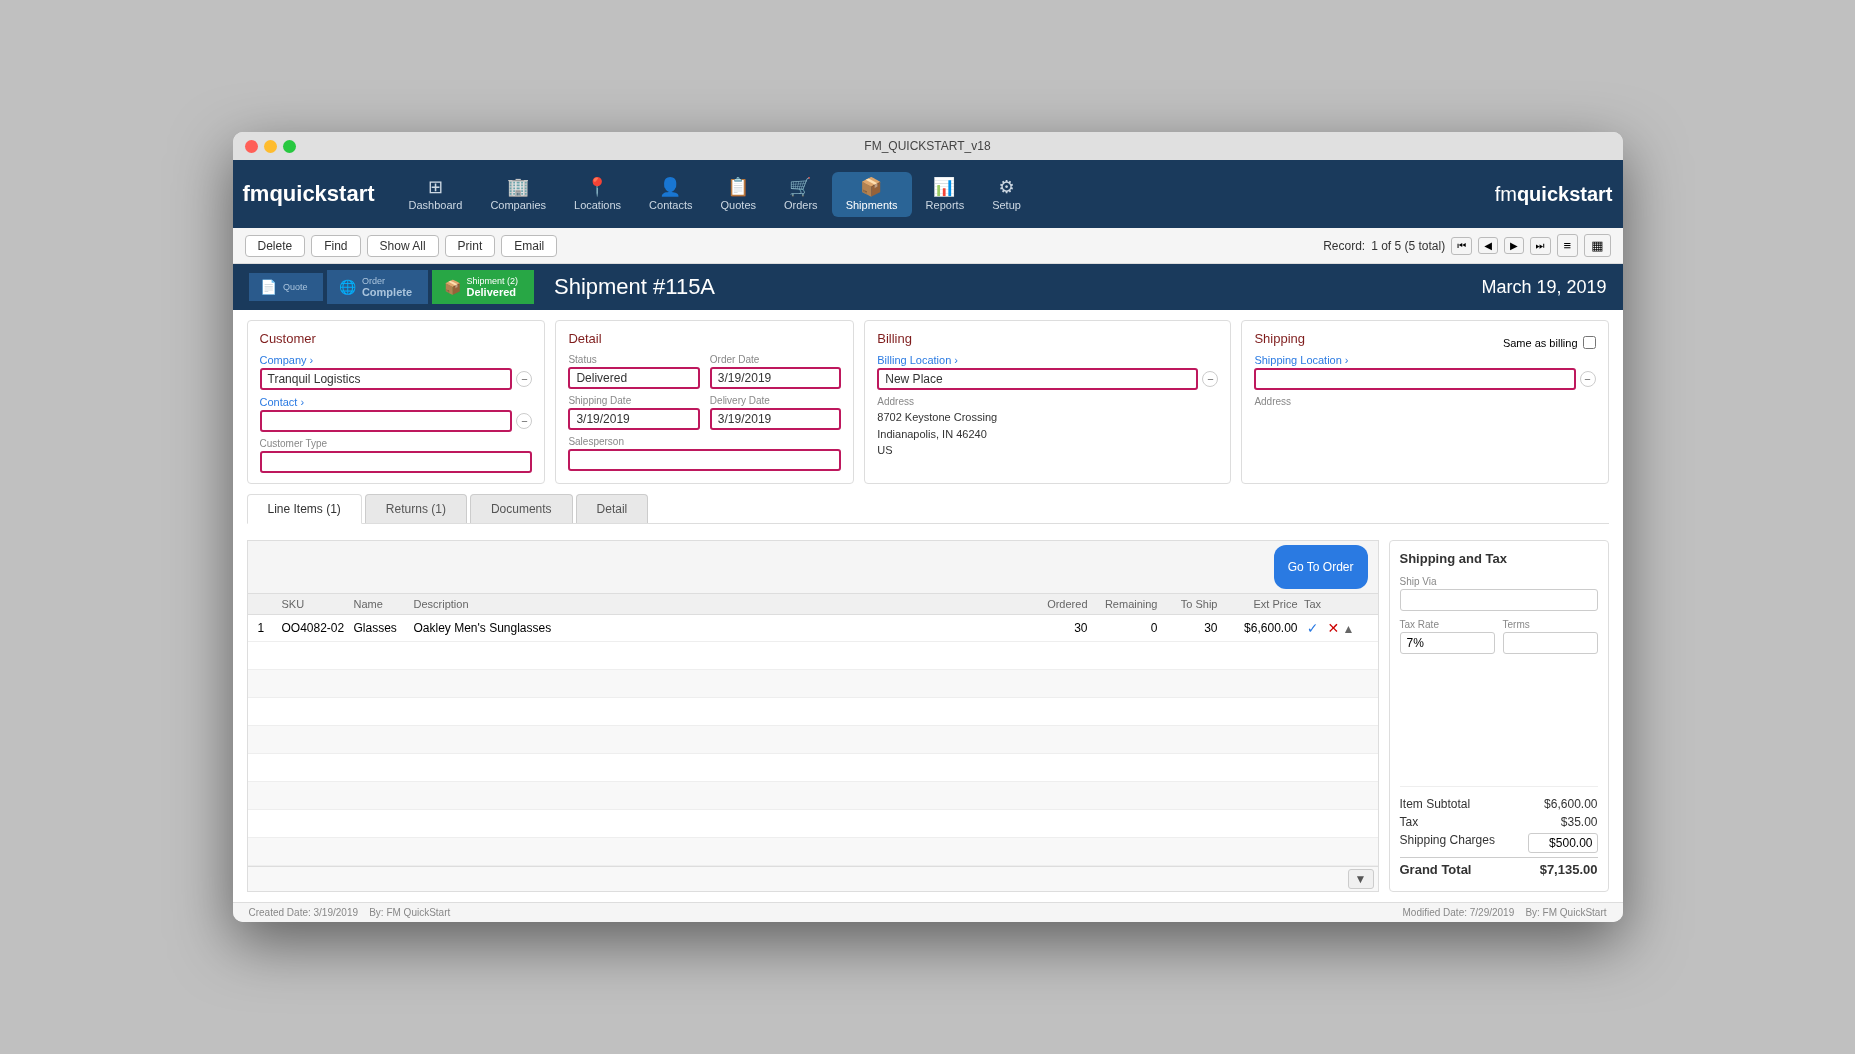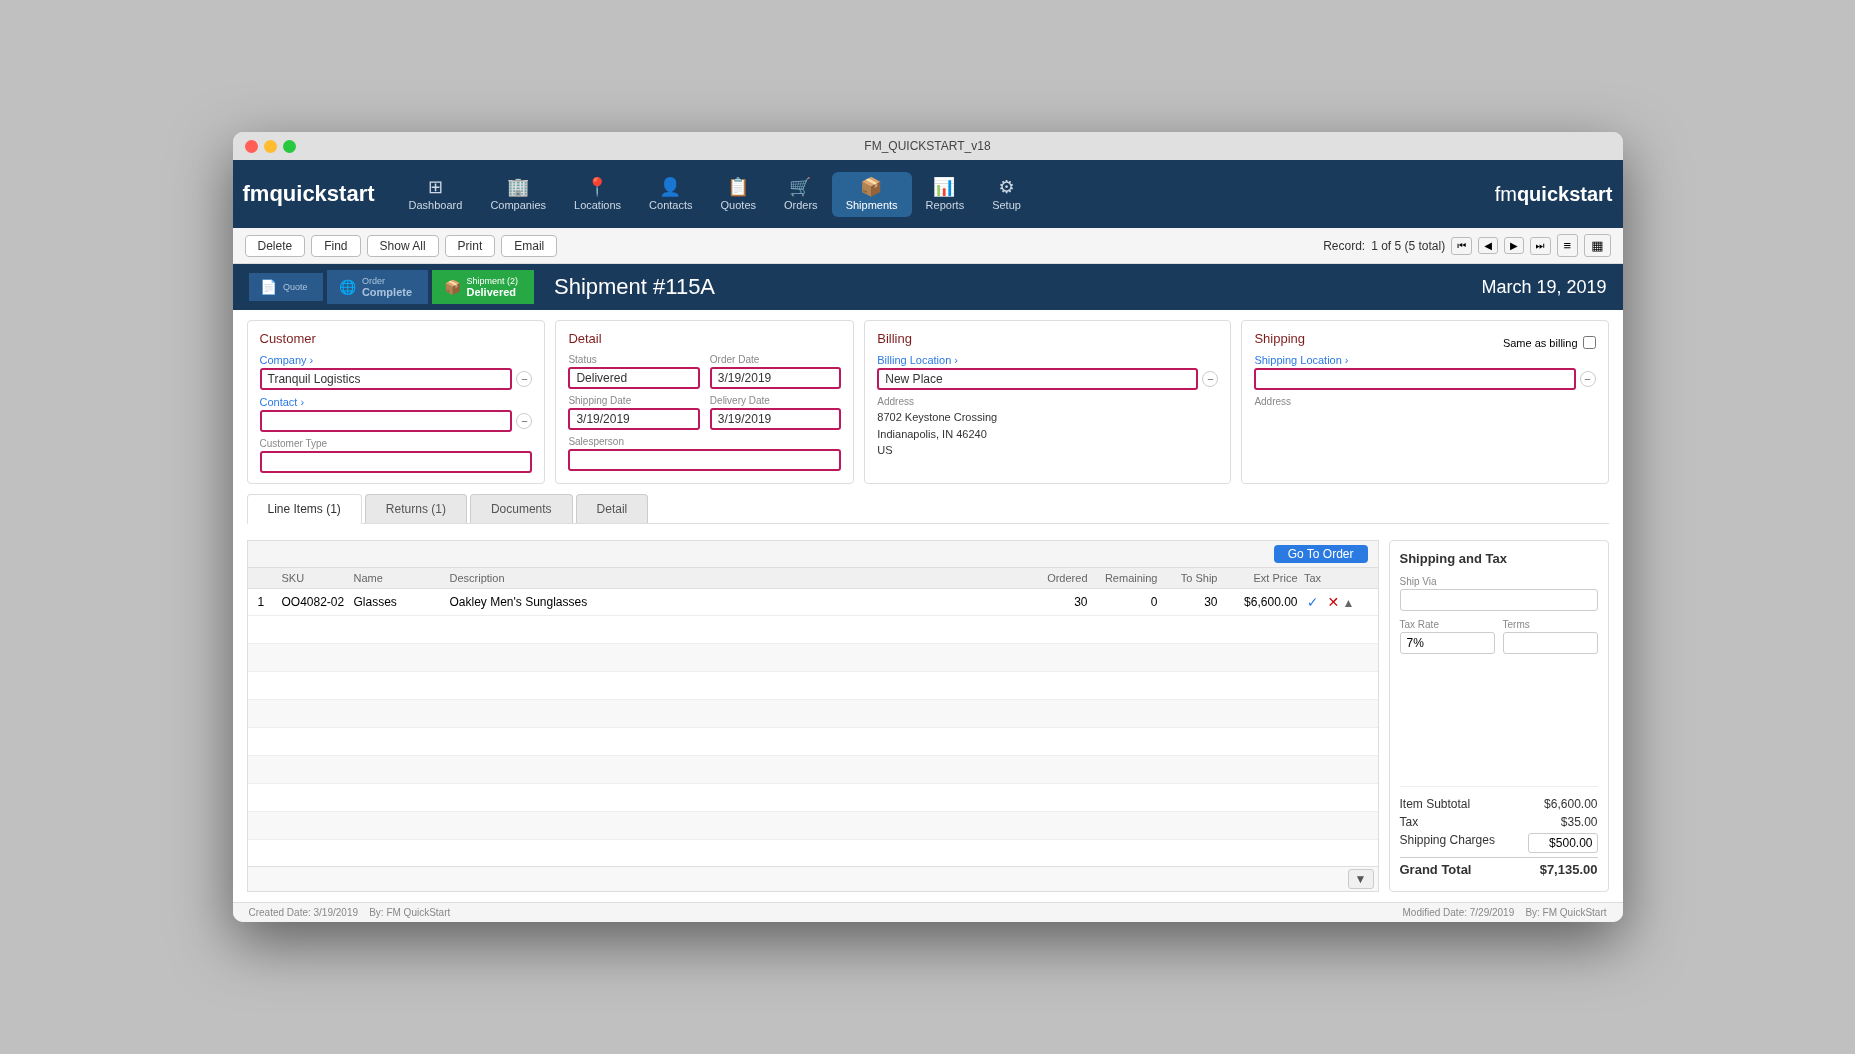--- a/index.html
+++ b/index.html
@@ -303,36 +303,36 @@
       align-items: center;
       padding: 4px 10px;
       background: #f5f5f5;
       border-bottom: 1px solid #ddd;
       justify-content: flex-end;
     }
     .go-to-order-btn {
       background: #2a7ae2;
       color: white;
       border: none;
-      border-radius: 4px;
-      padding: 2px 14px;
+      border-radius: 12px;
+      padding: 15px 14px;
       font-size: 12px;
       cursor: pointer;
     }
     .table-header {
       display: flex;
       background: #f0f0f0;
       border-bottom: 1px solid #ddd;
       padding: 4px 10px;
       font-size: 11px;
       color: #666;
     }
     .col-num { width: 24px; }
     .col-sku { width: 72px; }
-    .col-name { width: 96px; }
+    .col-name { width: 60px; }
     .col-desc { flex: 1; }
     .col-ordered { width: 65px; text-align: right; }
     .col-remaining { width: 70px; text-align: right; }
     .col-toship { width: 60px; text-align: right; }
     .col-extprice { width: 80px; text-align: right; }
     .col-tax { width: 30px; text-align: center; }
     .col-actions { width: 40px; }
     .table-row-item {
       display: flex;
       padding: 5px 10px;

